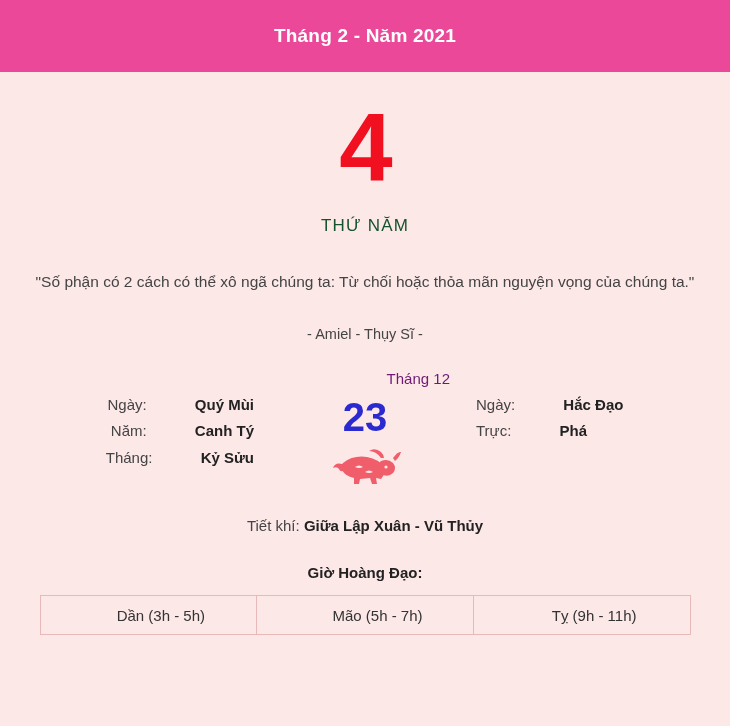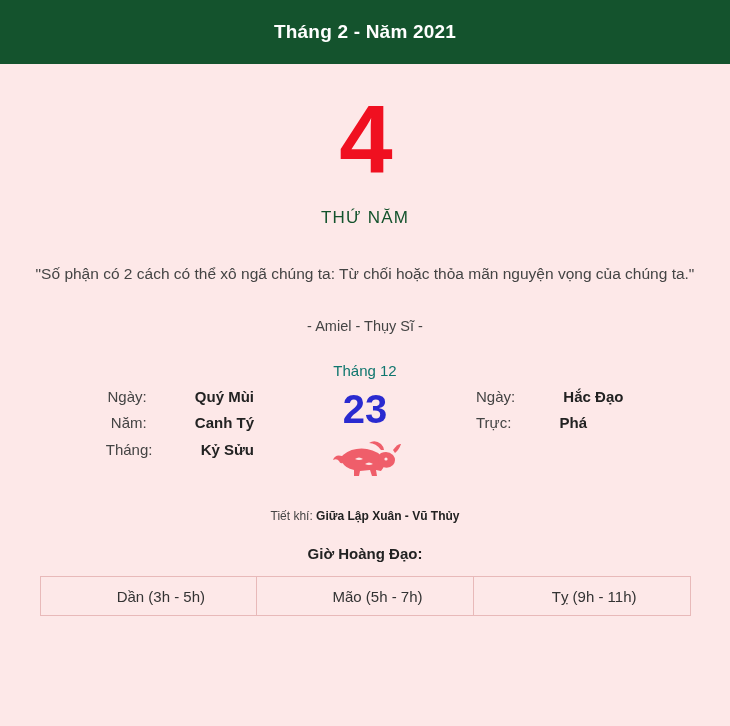--- a/index.html
+++ b/index.html
@@ -10,22 +10,22 @@
     width: 730px;
     height: 726px;
     background: #fde8e8;
     font-family: "Liberation Sans", sans-serif;
     color: #333333;
     overflow: hidden;
   }
 
   
   .header {
-    height: 64px;
-    background: #14532d;
+    height: 72px;
+    background: #ec4899;
     display: flex;
     align-items: center;
     justify-content: center;
   }
   .header-title {
     color: #ffffff;
     font-size: 19px;
     font-weight: bold;
     letter-spacing: 0.2px;
   }
@@ -96,46 +96,47 @@
   }
   .lunar-col .lbl { color: #444444; }
   .lunar-col .val { color: #222222; font-weight: bold; margin-left: 44px; }
 
   .lunar-center {
     width: 170px;
     text-align: center;
   }
   .lunar-month {
     font-size: 15px;
-    color: #0f766e;
+    color: #701a75;
+    text-align: right;
   }
   .lunar-day {
     font-size: 40px;
     color: #2a2ad0;
     font-weight: bold;
     line-height: 1.1;
     margin-top: 8px;
   }
   .zodiac-icon {
     margin-top: 6px;
     display: flex;
     justify-content: center;
   }
 
   .tiet-khi {
     margin-top: 26px;
-    font-size: 12px;
+    font-size: 15px;
     color: #444444;
     text-align: center;
   }
   .tiet-khi .val { color: #222222; font-weight: bold; }
 
   
   .hours-title {
-    margin-top: 22px;
+    margin-top: 30px;
     font-size: 15px;
     font-weight: bold;
     color: #222222;
     text-align: center;
   }
 
   .hours-table {
     margin: 14px auto 0 auto;
     border-collapse: collapse;
     width: 651px;

